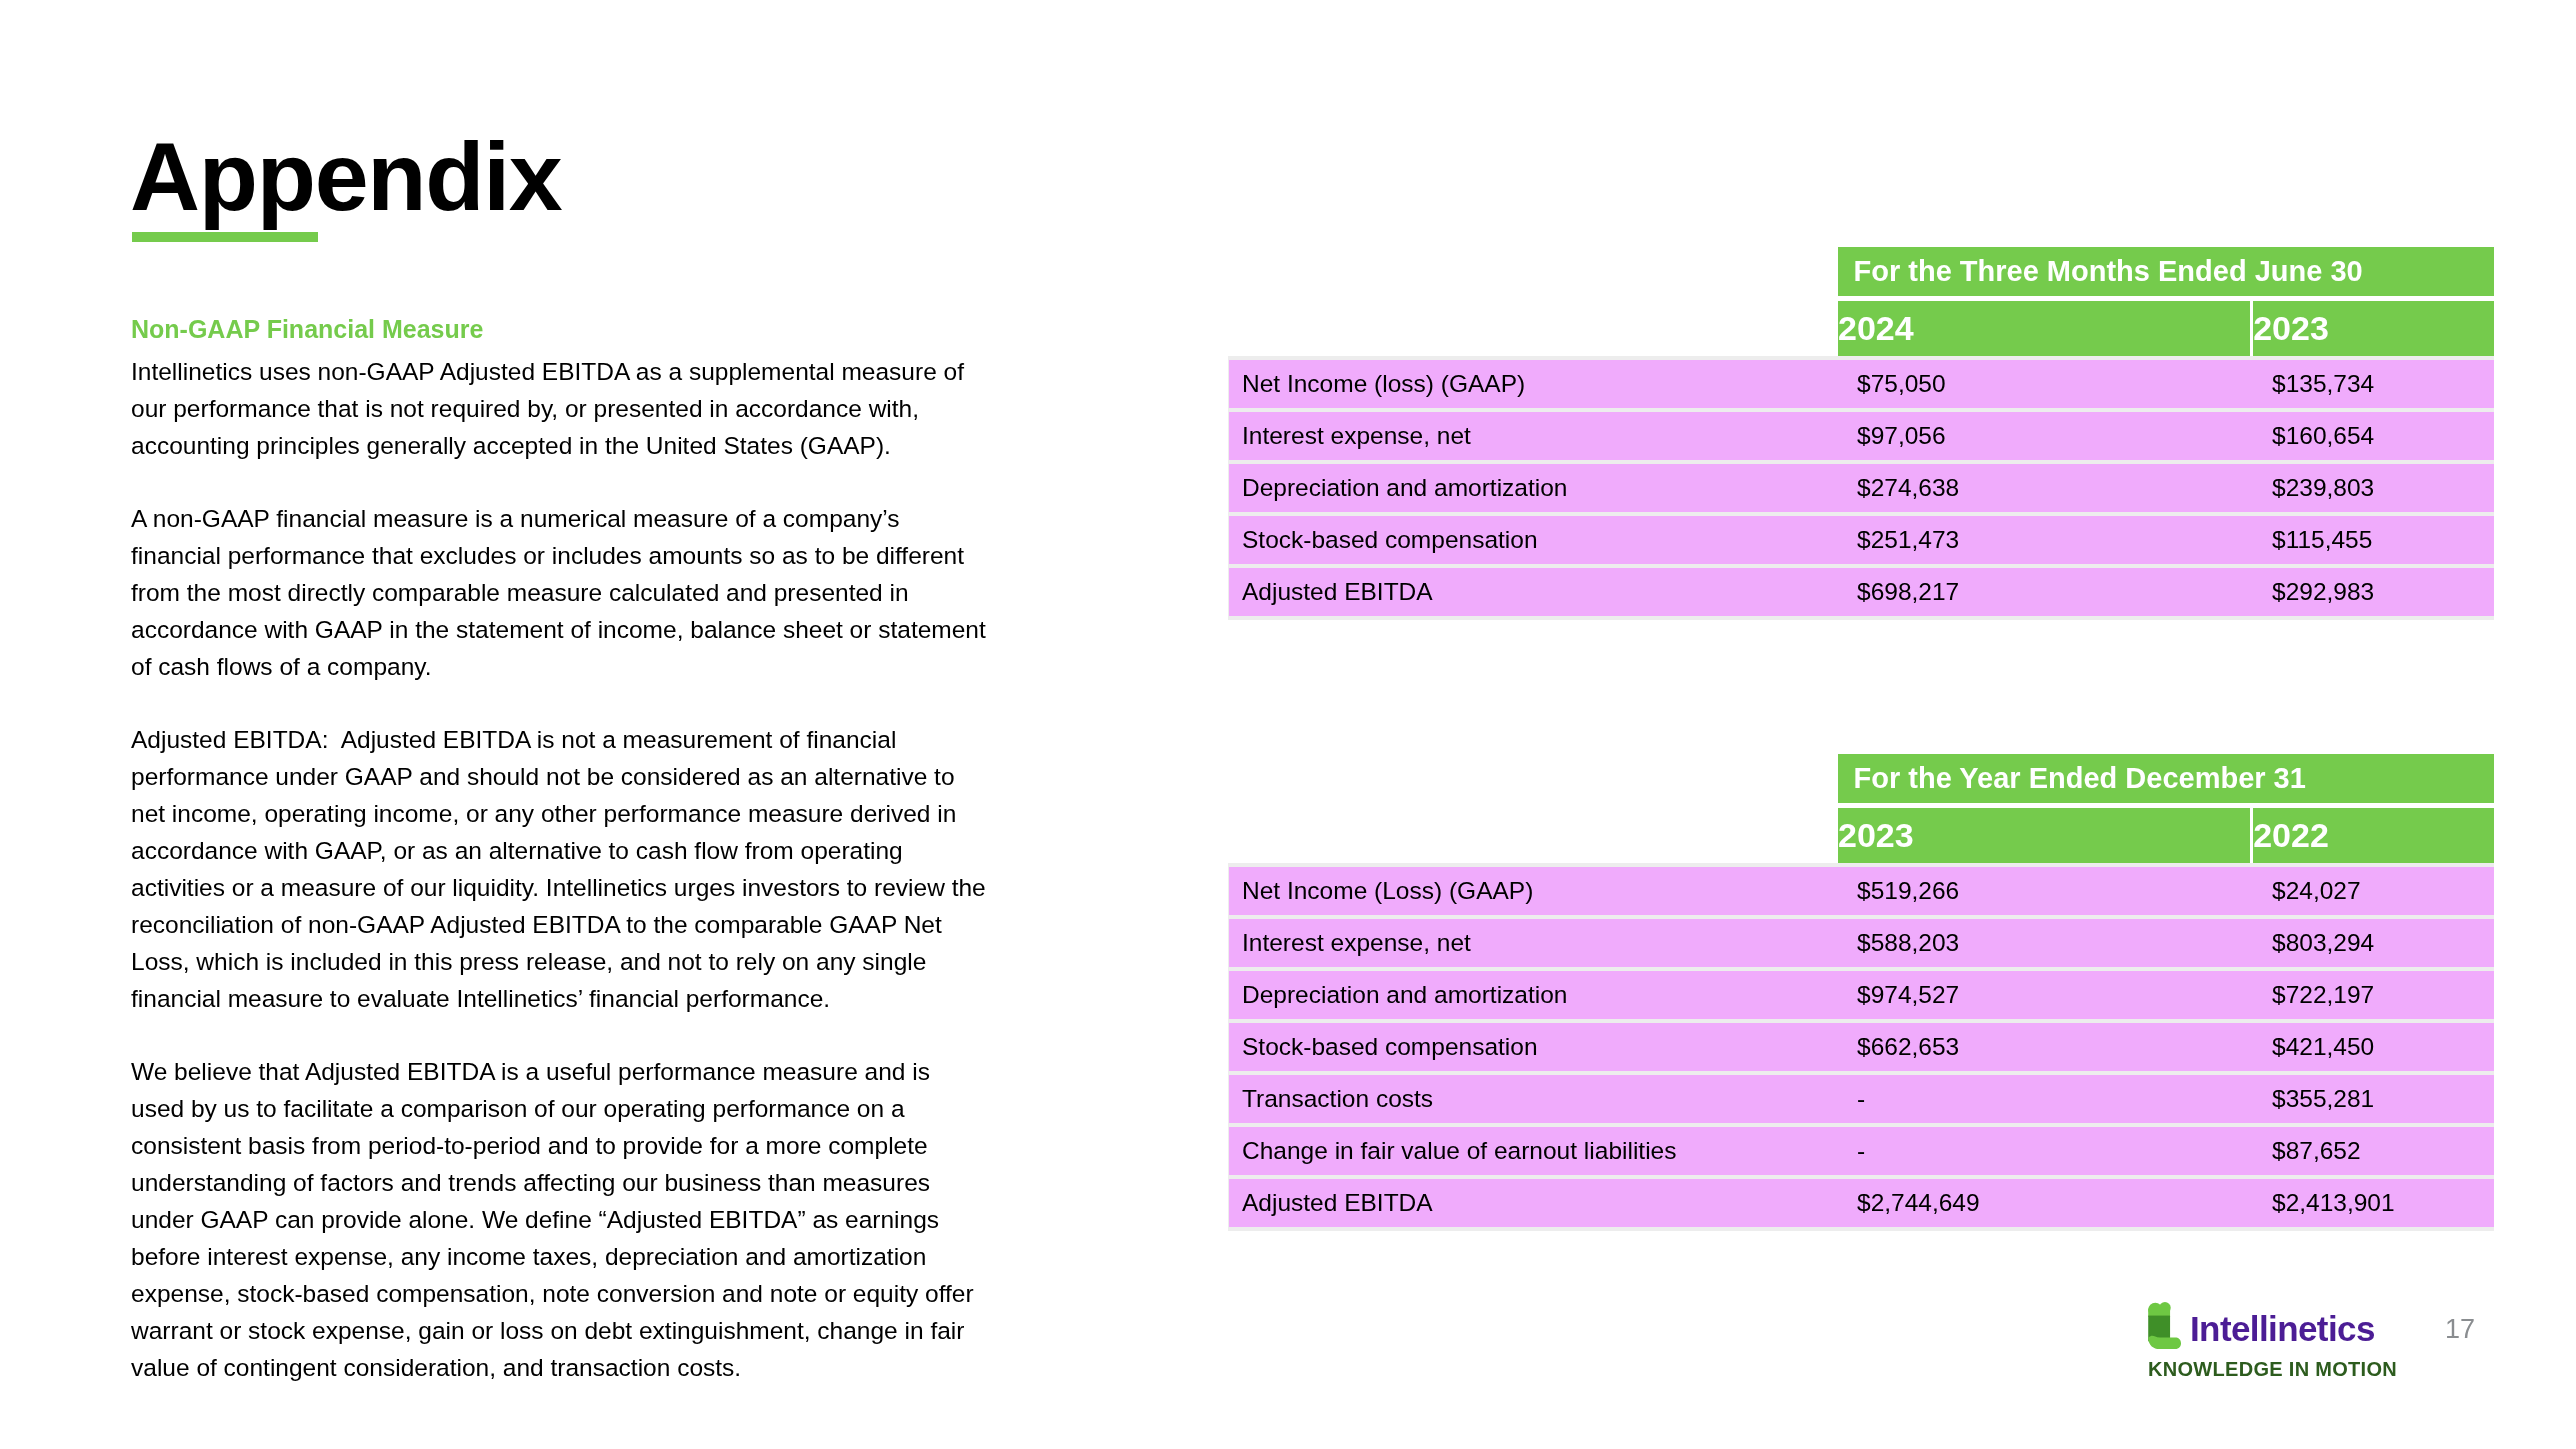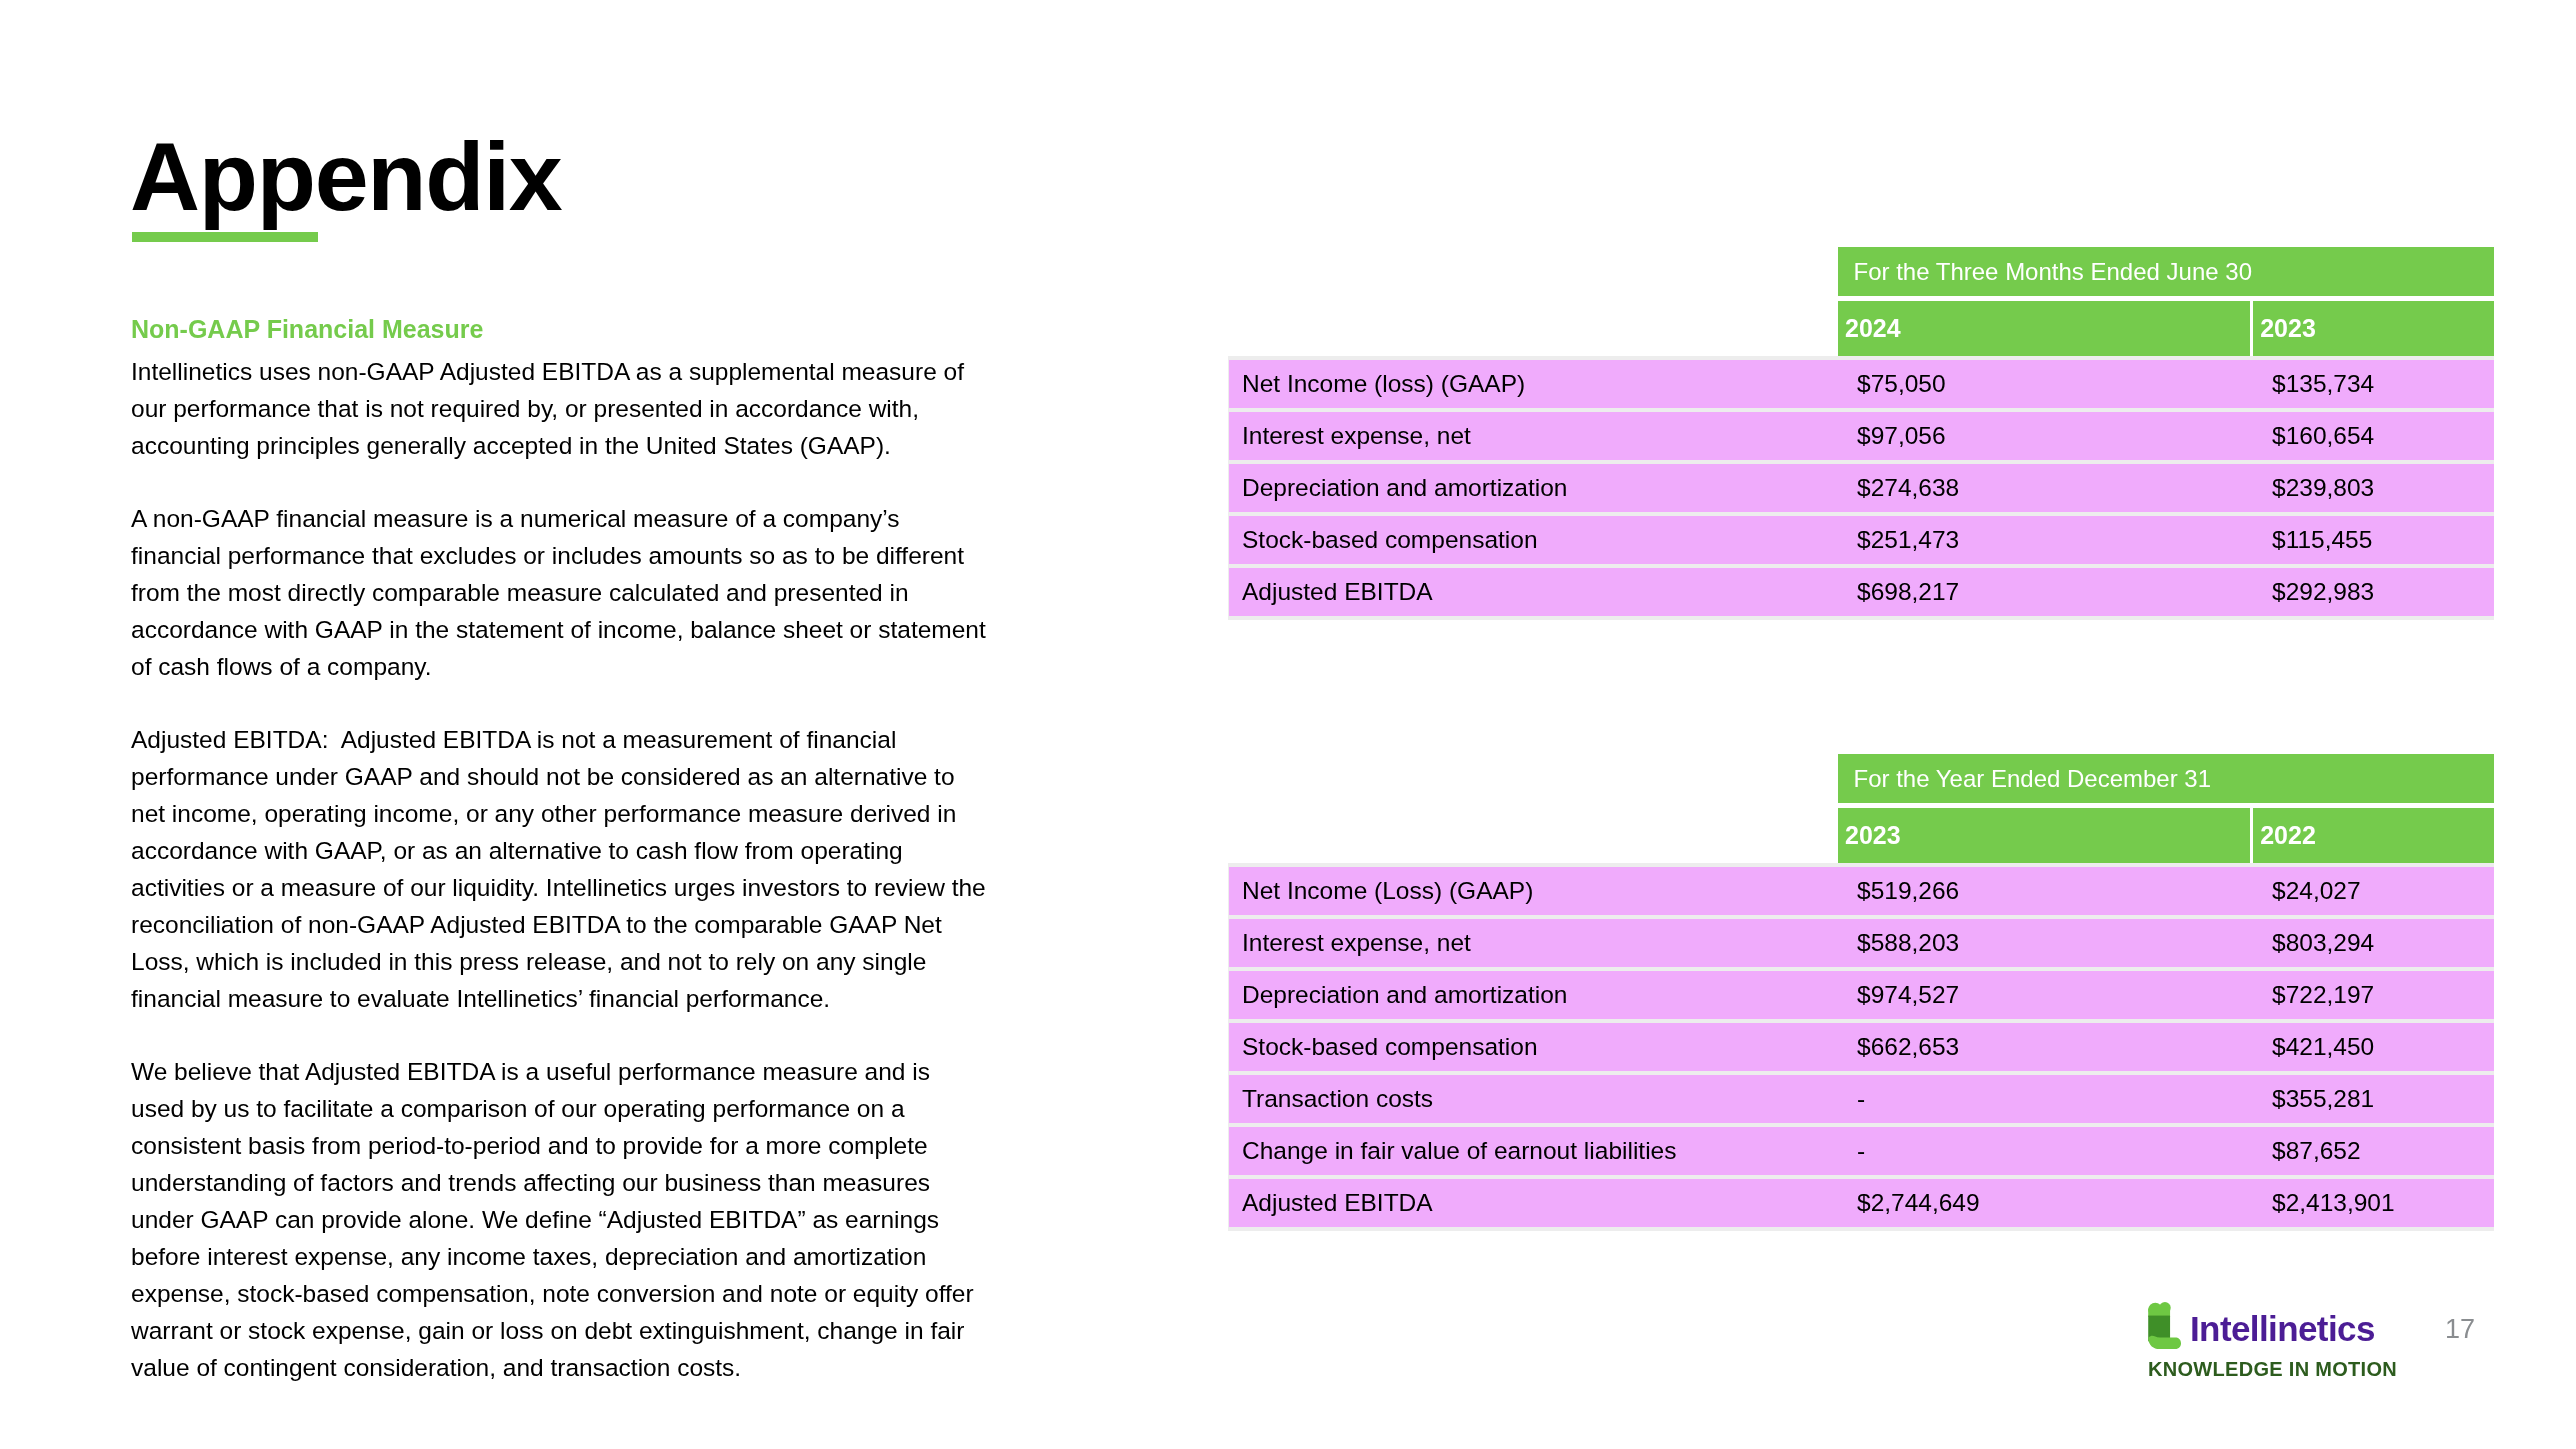--- a/index.html
+++ b/index.html
@@ -57,36 +57,36 @@
 
   
   .fin-table { position: absolute; width: 1266px; }
   #table1 { left: 1228px; top: 247px; }
   #table2 { left: 1228px; top: 754px; }
   .band-title {
     margin-left: 610px;
     height: 49px;
     background: var(--green, #75CB4C);
     color: #ffffff;
-    font-size: 24px;
-    font-weight: normal;
+    font-size: 29px;
+    font-weight: bold;
     display: flex;
     align-items: center;
     padding-left: 15.5px;
     box-sizing: border-box;
   }
   .band-years { margin-left: 610px; margin-top: 4.5px; height: 55px; display: flex; }
   .year-cell {
     background: var(--green, #75CB4C);
     color: #ffffff;
-    font-size: 25px;
+    font-size: 34px;
     font-weight: bold;
     display: flex;
     align-items: center;
-    padding-left: 7px;
+    padding-left: 0;
     box-sizing: border-box;
   }
   .year-cell.c1 { width: 412px; margin-right: 3.2px; }
   .year-cell.c2 { flex: 1; }
   .rows {
     margin-top: 0px;
     border-left: 1.9px solid #ededed;
     border-bottom: 4.5px solid #ededed;
   }
   .trow {

